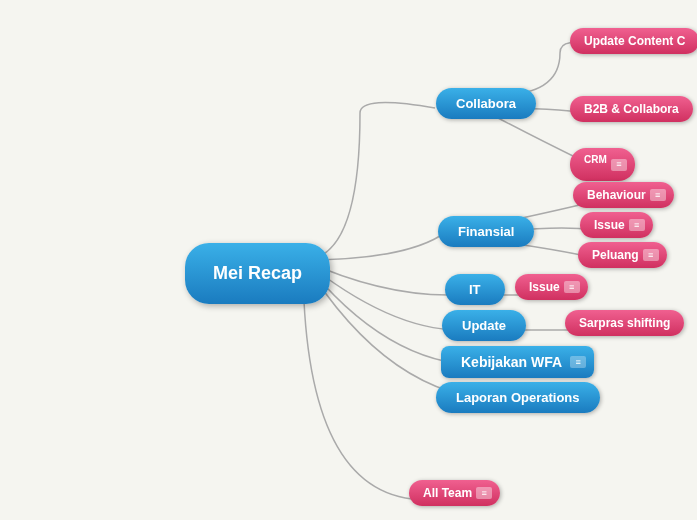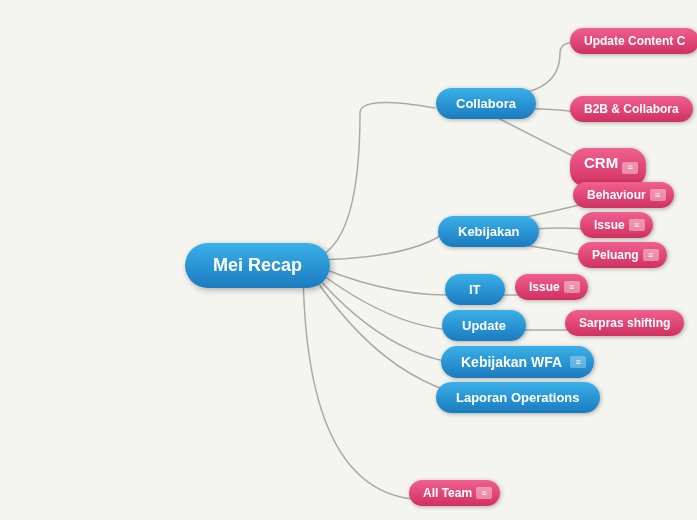--- a/index.html
+++ b/index.html
@@ -29,21 +29,21 @@
       justify-content: center;
       font-weight: bold;
       font-size: 14px;
       white-space: nowrap;
       z-index: 1;
     }
 
     .node-main {
       background: linear-gradient(180deg, #3ab0e8 0%, #1a7bbf 100%);
       color: white;
-      padding: 12px 28px;
+      padding: 20px 28px;
       font-size: 18px;
       border-radius: 24px;
       box-shadow: 2px 2px 6px rgba(0,0,0,0.3);
     }
 
     .node-secondary {
       background: linear-gradient(180deg, #3ab0e8 0%, #1a7bbf 100%);
       color: white;
       padding: 8px 20px;
       font-size: 13px;
@@ -139,38 +139,38 @@
 
   <path d="M 510 330 Q 560 330 580 330" stroke="#aaa" stroke-width="1.5" fill="none"></path>
 
   <path d="M 303 260 Q 303 486 412 499" stroke="#aaa" stroke-width="1.5" fill="none"></path>
 </svg>
 
 <div class="node node-main" style="left: 185px; top: 243px; transform: translateX(0);">Mei Recap</div>
 
 <div class="node node-secondary" style="left: 436px; top: 88px;">Collabora</div>
 
-<div class="node node-secondary" style="left: 438px; top: 216px;">Kebijakan</div>
+<div class="node node-secondary" style="left: 438px; top: 216px;">Finansial</div>
 
 <div class="node node-secondary" style="left: 445px; top: 274px; padding: 8px 24px;">IT</div>
 
 <div class="node node-secondary" style="left: 442px; top: 310px;">Update</div>
 
-<div class="node node-secondary" style="left: 441px; top: 346px; padding-right: 32px; position: absolute; border-radius: 16px; display: flex; align-items: flex-end; justify-content: center; font-weight: bold; font-size: 14px; white-space: nowrap; z-index: 1; background: linear-gradient(180deg, #3ab0e8 0%, #1a7bbf 100%); color: white; box-shadow: 1px 1px 4px rgba(0,0,0,0.3);">
+<div class="node node-secondary" style="left: 441px; top: 346px; padding-right: 32px; position: absolute; border-radius: 8px; display: flex; align-items: flex-end; justify-content: center; font-weight: bold; font-size: 14px; white-space: nowrap; z-index: 1; background: linear-gradient(180deg, #3ab0e8 0%, #1a7bbf 100%); color: white; box-shadow: 1px 1px 4px rgba(0,0,0,0.3);">
   <span>Kebijakan WFA</span>
   <span class="node-secondary-icon"></span>
 </div>
 
 <div class="node node-secondary" style="left: 436px; top: 382px;">Laporan Operations</div>
 
 <div class="node node-leaf" style="left: 570px; top: 28px;">Update Content C</div>
 
 <div class="node node-leaf" style="left: 570px; top: 96px;">B2B &amp; Collabora</div>
 
-<div class="node node-leaf has-icon" style="left: 570px; top: 148px; position: absolute; border-radius: 16px; display: flex; align-items: center; justify-content: center; font-weight: bold; font-size: 15px; white-space: nowrap; z-index: 1; background: linear-gradient(180deg, #f06090 0%, #d03060 100%); color: white; box-shadow: 1px 1px 4px rgba(0,0,0,0.3); padding: 6px 28px 16px 14px;">
+<div class="node node-leaf has-icon" style="left: 570px; top: 148px; position: absolute; border-radius: 16px; display: flex; align-items: center; justify-content: center; font-weight: bold; font-size: 10px; white-space: nowrap; z-index: 1; background: linear-gradient(180deg, #f06090 0%, #d03060 100%); color: white; box-shadow: 1px 1px 4px rgba(0,0,0,0.3); padding: 6px 28px 16px 14px;">
   <span>CRM</span>
   <span class="leaf-icon"></span>
 </div>
 
 <div class="node node-leaf has-icon" style="left: 573px; top: 182px; position: absolute; border-radius: 16px; display: flex; justify-content: center; font-weight: bold; font-size: 12px; white-space: nowrap; z-index: 1; background: linear-gradient(180deg, #f06090 0%, #d03060 100%); color: white; box-shadow: 1px 1px 4px rgba(0,0,0,0.3); padding: 6px 28px 6px 14px;">
   <span>Behaviour</span>
   <span class="leaf-icon"></span>
 </div>
 
 <div class="node node-leaf has-icon" style="left: 580px; top: 212px; position: absolute; border-radius: 16px; display: flex; align-items: center; justify-content: center; font-weight: bold; font-size: 12px; white-space: nowrap; z-index: 1; background: linear-gradient(180deg, #f06090 0%, #d03060 100%); color: white; box-shadow: 1px 1px 4px rgba(0,0,0,0.3); padding: 6px 28px 6px 14px;">

